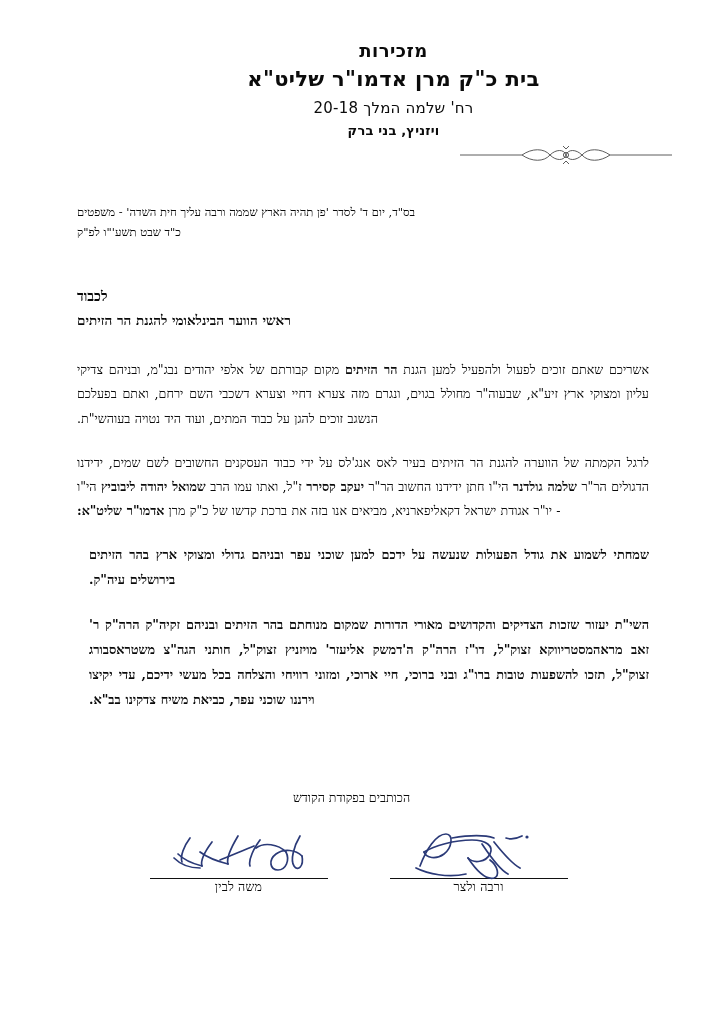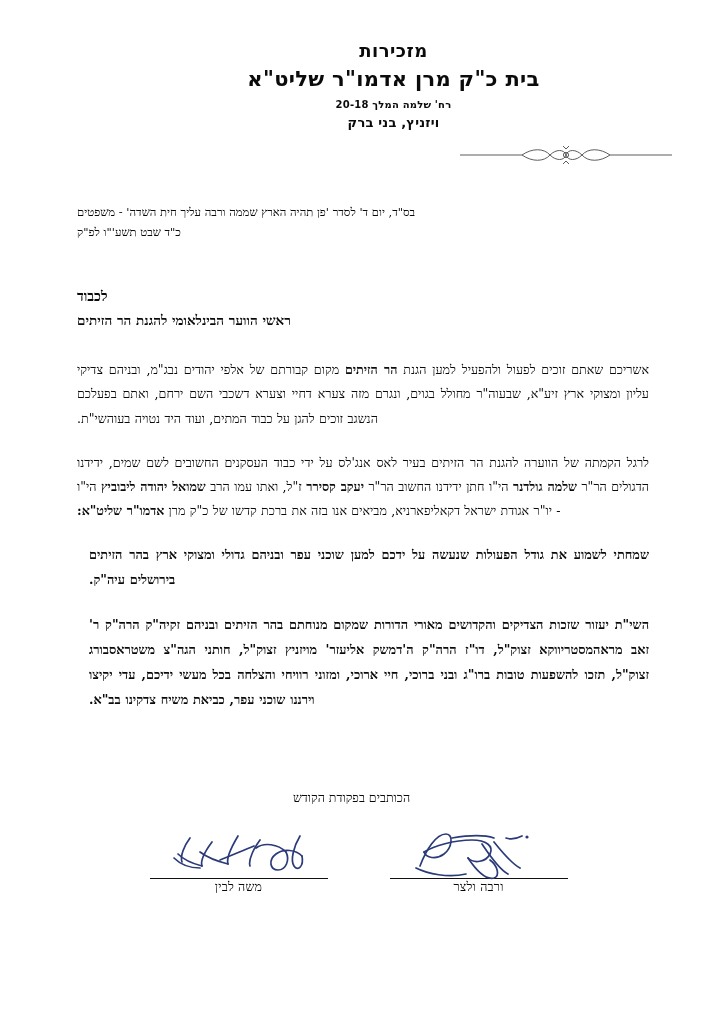--- a/index.html
+++ b/index.html
@@ -29,21 +29,21 @@
     font-size:18px; font-weight:700; letter-spacing:.5px;
     line-height:1.45;
     font-family:"DejaVu Sans", sans-serif;
   }
   .lh-line2 {
     font-size:21px; font-weight:700; letter-spacing:.3px;
     line-height:1.5;
     font-family:"DejaVu Sans", sans-serif;
   }
   .lh-line3 {
-    font-size:10px; font-weight:700; letter-spacing:.2px;
+    font-size:15px; font-weight:400; letter-spacing:.2px;
     line-height:1.7;
   }
   .lh-line4 {
     font-size:13px; font-weight:700; letter-spacing:.2px;
     line-height:1.6;
   }
 
   
   .divider {
     position:absolute;

